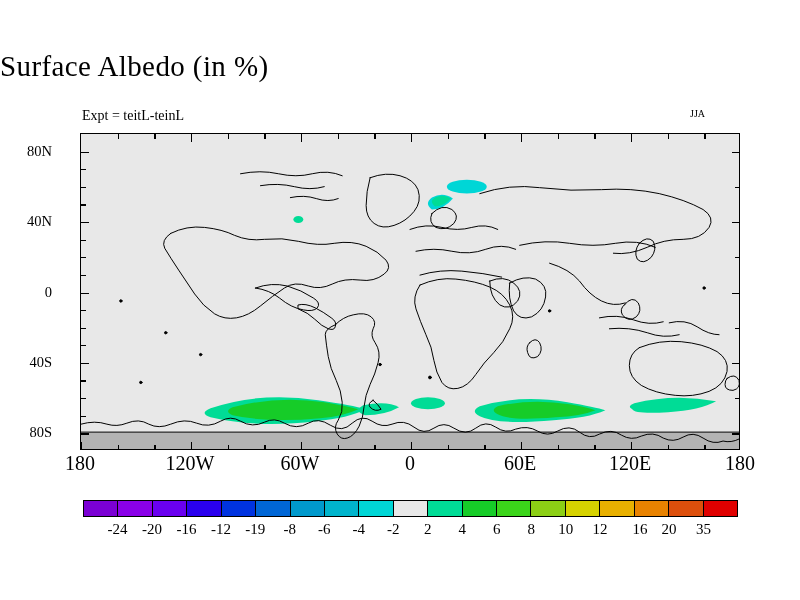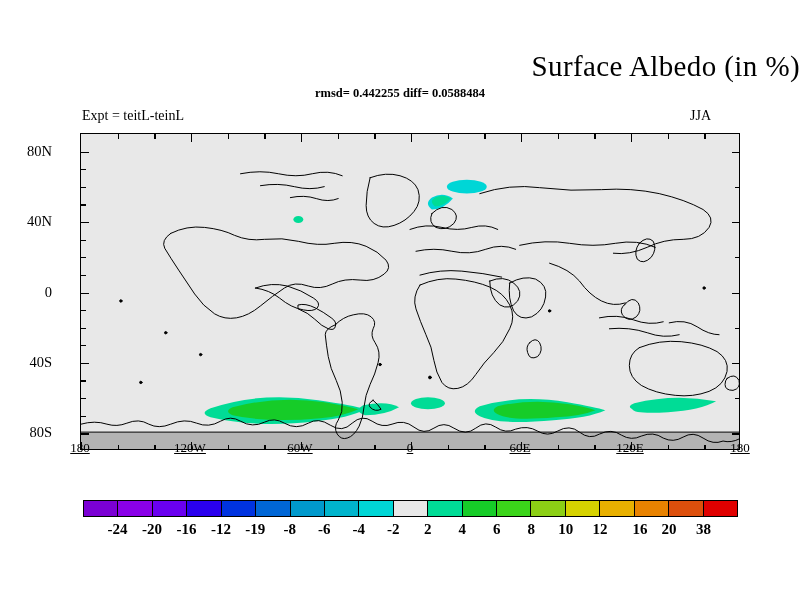--- a/index.html
+++ b/index.html
@@ -5,32 +5,32 @@
 <style>
   html,body{margin:0;padding:0;}
   body{
     width:800px;height:600px;background:#ffffff;overflow:hidden;
     font-family:"Liberation Serif", serif;color:#000;
   }
   #page{position:relative;width:800px;height:600px;}
 
   
   .main-title{
-    position:absolute;left:0;top:50px;width:800px;text-align:right;
+    position:absolute;left:0;top:50px;width:800px;text-align:left;
     font-size:29px;letter-spacing:.4px;
   }
   .sub-line{
     position:absolute;left:0;width:800px;text-align:center;
     font-size:12.5px;font-weight:bold;
   }
   .sub1{top:86px;}
   .sub2{top:101px;}
 
   .hdr-left{position:absolute;left:82px;top:108px;font-size:14px;}
-  .hdr-right{position:absolute;left:690px;top:108px;font-size:14px;text-align:right;}
+  .hdr-right{position:absolute;left:690px;top:108px;font-size:10px;text-align:right;}
 
   
   #plot{
     position:absolute;left:80px;top:133px;width:660px;height:317px;
     border:1.3px solid #000;background:#e8e8e8;box-sizing:border-box;
     overflow:hidden;
   }
   #mapsvg{position:absolute;left:0;top:0;width:100%;height:100%;display:block;}
 
   
@@ -39,43 +39,42 @@
   .tick-y.minor{width:5px;}
   .tick-yr{right:-0.5px;width:8px;height:1.3px;}
   .tick-yr.minor{width:5px;}
   .tick-x{bottom:-0.5px;height:8px;width:1.3px;}
   .tick-x.minor{height:5px;}
   .tick-xt{top:-0.5px;height:8px;width:1.3px;}
   .tick-xt.minor{height:5px;}
 
   .ylab{position:absolute;right:748px;font-size:14.5px;text-align:right;
         width:60px;transform:translateY(-50%);}
-  .xlab{position:absolute;top:440px;font-size:13px;text-align:center;
-        width:80px;transform:translateX(-50%);text-decoration:underline;}
+  .xlab{position:absolute;top:452px;font-size:20px;text-align:center;
+        width:80px;transform:translateX(-50%);}
 
   
   #cbar{
     position:absolute;left:83px;top:500px;width:655px;height:17px;
     border:1.2px solid #000;box-sizing:border-box;display:flex;
   }
   #cbar .cell{flex:1 1 0;height:100%;border-right:1px solid #000;}
   #cbar .cell:last-child{border-right:none;}
   .cbar-lab{
     position:absolute;top:521px;font-size:15px;text-align:center;width:46px;
-    transform:translateX(-50%);font-weight:bold;
+    transform:translateX(-50%);font-weight:normal;
   }
 </style>
 </head>
 <body>
 
 <div id="page">
 
   <div class="main-title">Surface Albedo (in %)</div>
 
-  <div class="sub-line sub1">rmsd= 0.442255 diff= 0.0588484</div>
 
 
   <div class="hdr-left">Expt = teitL-teinL</div>
 
   <div class="hdr-right">JJA</div>
 
   <div id="plot">
     <svg id="mapsvg" viewBox="0 0 660 317" preserveAspectRatio="none">
 
       <rect x="0" y="0" width="660" height="317" fill="#e8e8e8"></rect>
@@ -292,16 +291,16 @@
       <div class="cbar-lab" style="left: 358.789px;">-4</div>
       <div class="cbar-lab" style="left: 393.263px;">-2</div>
       <div class="cbar-lab" style="left: 427.737px;">2</div>
       <div class="cbar-lab" style="left: 462.211px;">4</div>
       <div class="cbar-lab" style="left: 496.684px;">6</div>
       <div class="cbar-lab" style="left: 531.158px;">8</div>
       <div class="cbar-lab" style="left: 565.632px;">10</div>
       <div class="cbar-lab" style="left: 600.105px;">12</div>
       <div class="cbar-lab" style="left: 640px;">16</div>
       <div class="cbar-lab" style="left: 669.053px;">20</div>
-      <div class="cbar-lab" style="left: 703.526px;">38</div>
+      <div class="cbar-lab" style="left: 703.526px;">35</div>
     </div>
 
 </div>
 
 </body></html>

